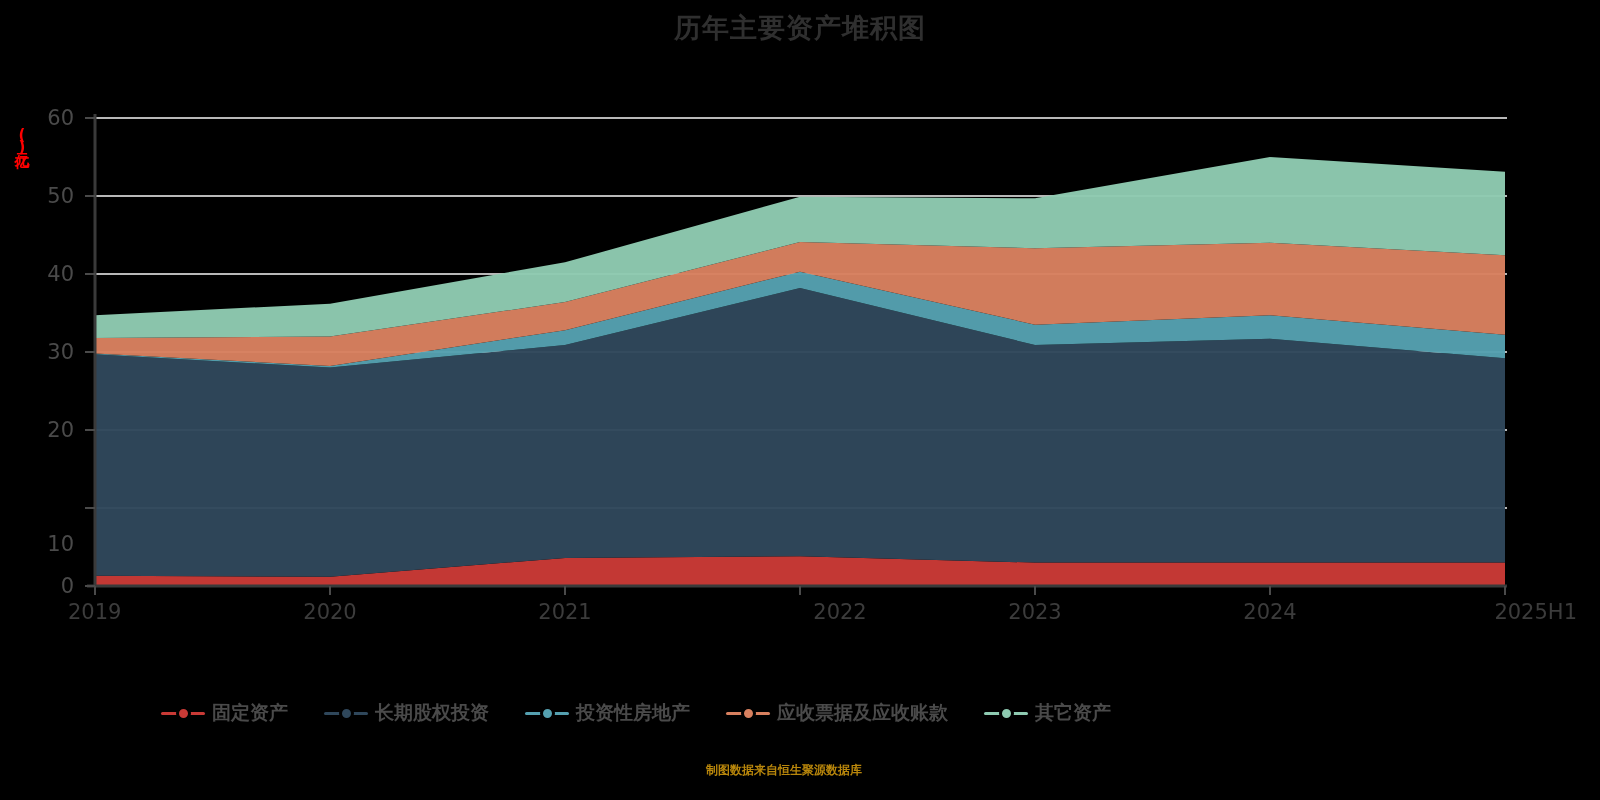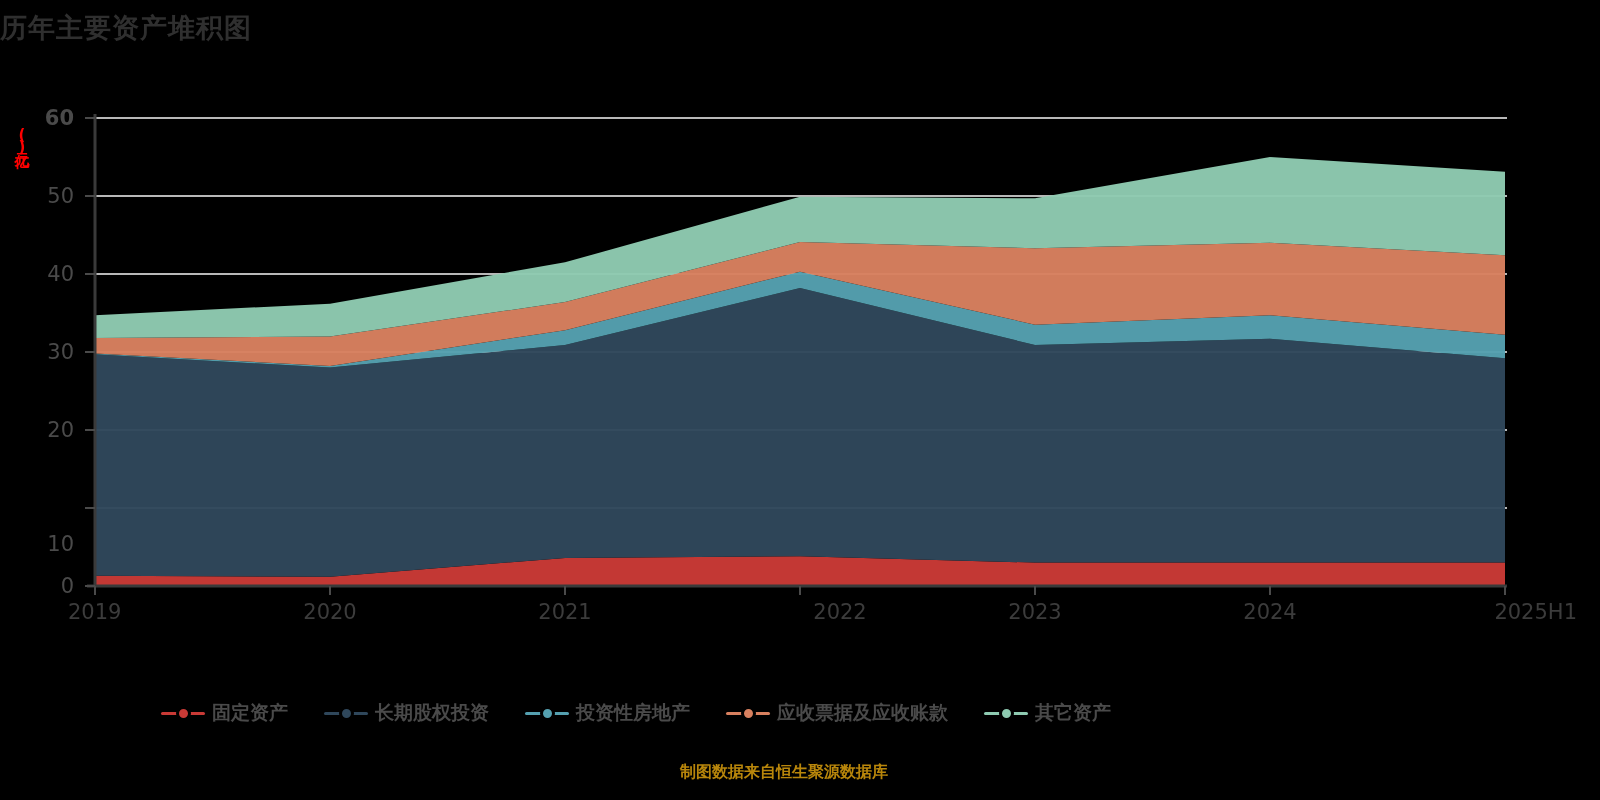--- a/index.html
+++ b/index.html
@@ -18,20 +18,21 @@
     position: absolute;
     inset: 0;
     width: 1600px;
     height: 800px;
   }
   .chart-title {
     position: absolute;
     top: 10px;
     left: 0;
     width: 1600px;
+    text-align: center;
     font-size: 27px;
     font-weight: bold;
     color: #2f2f2f;
     letter-spacing: 1px;
   }
   .yaxis-unit {
     position: absolute;
     left: 12px;
     top: 126px;
     color: #ff0000;
@@ -113,21 +114,21 @@
     color: #4a4a4a;
     font-weight: bold;
     white-space: nowrap;
   }
   .footer-note {
     position: absolute;
     top: 762px;
     left: 0;
     width: 1568px;
     text-align: center;
-    font-size: 16px;
+    font-size: 12px;
     font-weight: bold;
     color: #b8860b;
     letter-spacing: 0px;
   }
 </style>
 </head>
 <body>
 
 <div id="chart-root">
 
@@ -135,21 +136,21 @@
 
   <div class="yaxis-unit">(亿元)</div>
 
   <div class="ytick-col">
       <div class="ytick-label" style="top: 586px;">0</div>
       <div class="ytick-label" style="top: 508px; margin-top: 36px;">10</div>
       <div class="ytick-label" style="top: 430px;">20</div>
       <div class="ytick-label" style="top: 352px;">30</div>
       <div class="ytick-label" style="top: 274px;">40</div>
       <div class="ytick-label" style="top: 196px;">50</div>
-      <div class="ytick-label" style="top: 118px; font-weight: bold;">60</div>
+      <div class="ytick-label" style="top: 118px;">60</div>
     </div>
 
   <svg class="plot-svg" id="plot" width="1600" height="800">
       <line x1="95" x2="1507" y1="508" y2="508" stroke="#d9d9d9" stroke-width="2" opacity="0.85"></line>
       <line x1="95" x2="1507" y1="430" y2="430" stroke="#d9d9d9" stroke-width="2" opacity="0.85"></line>
       <line x1="95" x2="1507" y1="352" y2="352" stroke="#d9d9d9" stroke-width="2" opacity="0.85"></line>
       <line x1="95" x2="1507" y1="274" y2="274" stroke="#d9d9d9" stroke-width="2" opacity="0.85"></line>
       <line x1="95" x2="1507" y1="196" y2="196" stroke="#d9d9d9" stroke-width="2" opacity="0.85"></line>
       <line x1="95" x2="1507" y1="118" y2="118" stroke="#d9d9d9" stroke-width="2" opacity="0.85"></line>
       <path d="M 95 575.86 L 330 576.64 L 565 557.92 L 800 556.36 L 1035 562.6 L 1270 562.6 L 1505 562.6 L 1505 586 L 1270 586 L 1035 586 L 800 586 L 565 586 L 330 586 L 95 586 Z" fill="#c93a36" fill-opacity="0.97"></path>

